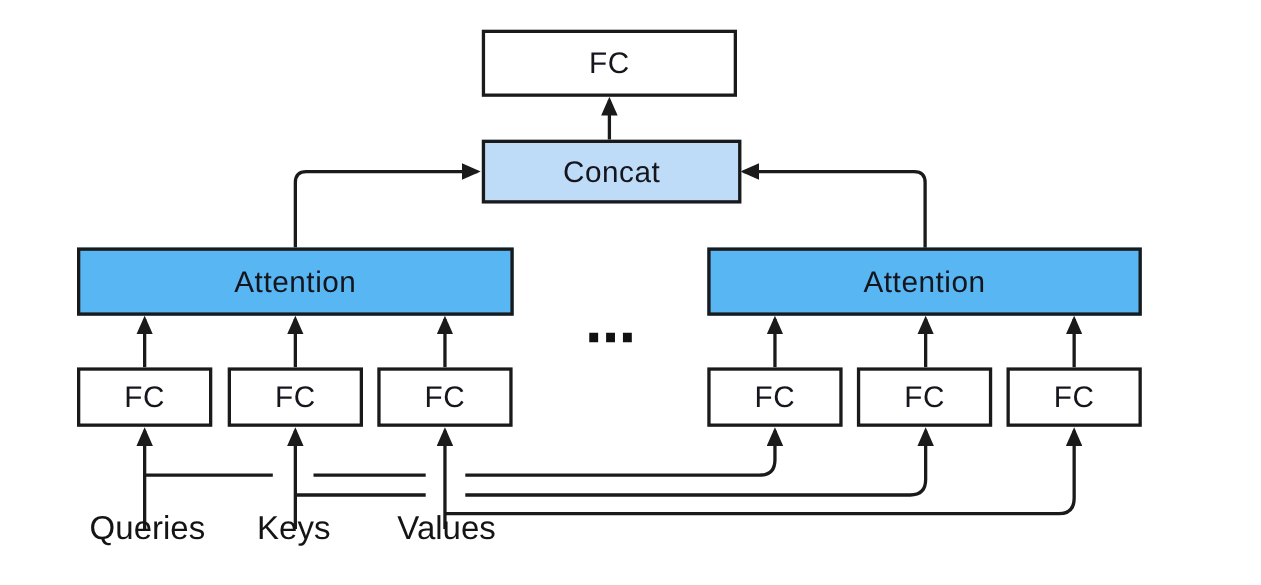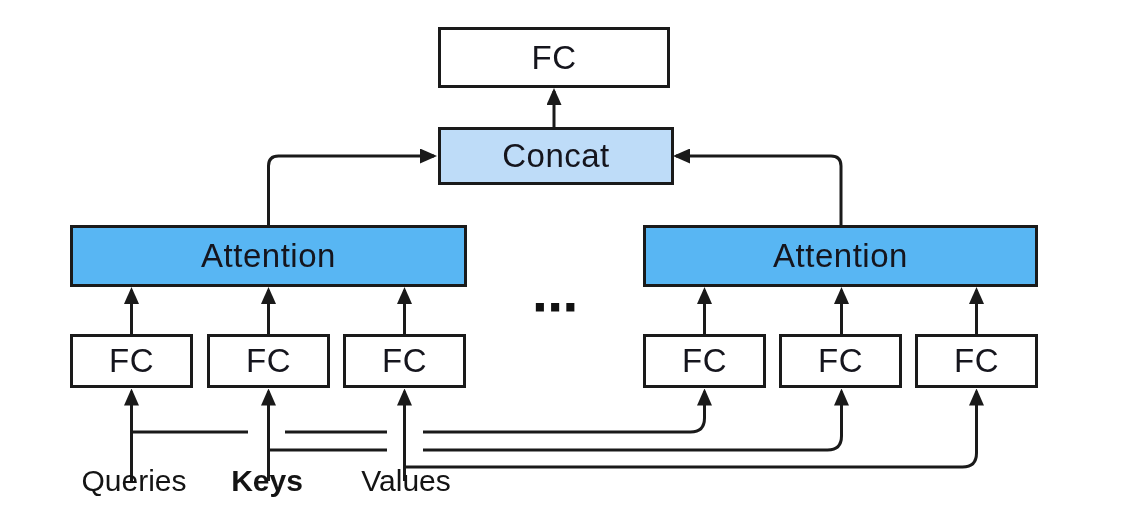--- a/index.html
+++ b/index.html
@@ -5,39 +5,39 @@
   html,body{margin:0;padding:0;background:#fff;}
   .stage{
     position:relative;width:1146px;height:532px;background:#ffffff;
     font-family:"Liberation Sans","DejaVu Sans",sans-serif;overflow:hidden;
   }
   .wires-svg{position:absolute;left:0;top:0;width:1146px;height:532px;z-index:1;}
   .wires path{fill:none;stroke-width:3px;stroke-linecap:butt;}
   .node{
     position:absolute;box-sizing:border-box;border:3px solid #1a1a1a;
     display:flex;align-items:center;justify-content:center;
-    font-size:33px;color:#15151d;background:#ffffff;z-index:2;letter-spacing:0.5px;
+    font-size:27px;color:#15151d;background:#ffffff;z-index:2;letter-spacing:0.5px;
   }
   .node-fc-top{left:438px;top:27px;width:232px;height:61px;}
   .node-concat{left:438px;top:127px;width:236px;height:58px;}
   .node-attention-left{left:70px;top:225px;width:397px;height:62px;}
   .node-attention-right{left:643px;top:225px;width:395px;height:62px;}
   .node-fc{width:123px;height:54px;top:334px;}
   .fc-1{left:70px;}  .fc-2{left:207px;} .fc-3{left:343px;}
   .fc-4{left:643px;} .fc-5{left:779px;} .fc-6{left:915px;}
   .ellipsis{
     position:absolute;left:555px;top:307px;transform:translate(-50%,-50%);
     font-size:46px;font-weight:bold;color:#111111;z-index:2;line-height:1;
   }
   .input-label{
     position:absolute;top:464px;transform:translateX(-50%);
     font-size:30px;color:#141414;z-index:2;white-space:nowrap;
   }
   .label-queries{left:134px;}
-  .label-keys{left:267px;font-weight:bold;}
+  .label-keys{left:267px;}
   .label-values{left:406px;}
 </style>
 </head>
 <body>
 
 <div class="stage">
 
   <svg class="wires-svg" viewBox="0 0 1146 532" xmlns="http://www.w3.org/2000/svg">
     <defs>
       <marker id="ah" viewBox="0 0 17 15" refX="14" refY="7.5" markerWidth="17" markerHeight="15" markerUnits="userSpaceOnUse" orient="auto">

